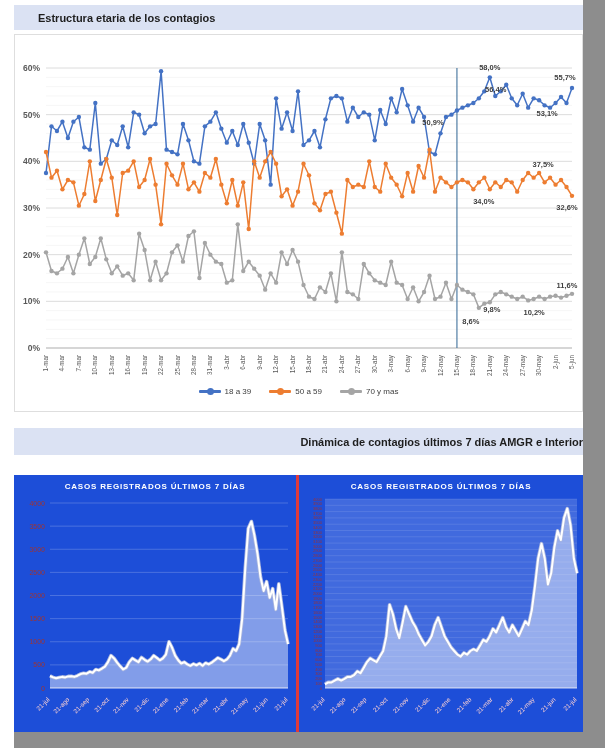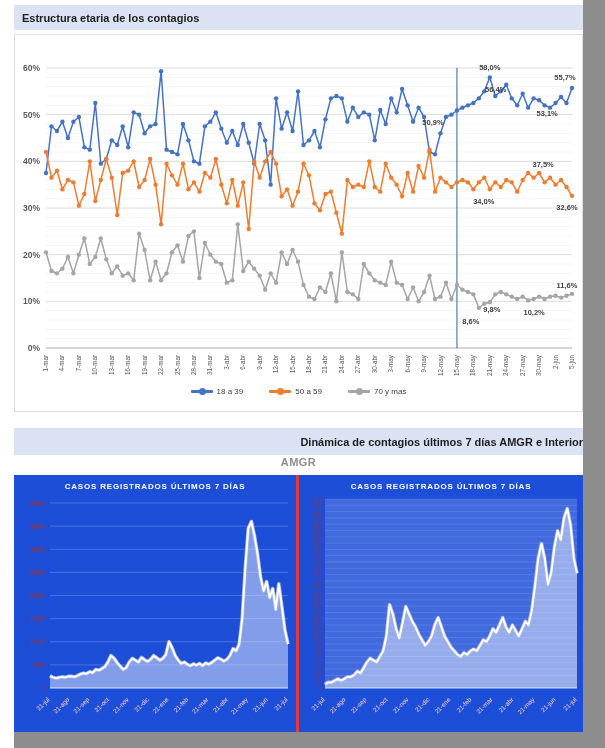--- a/index.html
+++ b/index.html
@@ -4,41 +4,41 @@
 <style>
   html,body{margin:0;padding:0;}
   body{
     width:605px;height:748px;position:relative;background:#ffffff;
     font-family:"Liberation Sans",sans-serif;overflow:hidden;
   }
   .right-strip{position:absolute;top:0;right:0;width:22px;height:748px;background:#8d8d8d;}
   .bottom-strip{position:absolute;left:14px;top:732px;width:569px;height:16px;background:#8d8d8d;}
   .section-header{
     position:absolute;left:14px;width:569px;height:25px;background:#dbe2f3;
-    display:flex;align-items:center;box-sizing:border-box;padding-left:8px;
+    display:flex;align-items:center;box-sizing:border-box;padding-left:24px;
   }
   .section-header .hdr-text{font-size:11px;font-weight:bold;color:#1e1e1e;}
   #hdr1{top:5px;}
   #hdr2{top:428px;height:27px;justify-content:flex-end;}
   .chart1-box{
     position:absolute;left:14px;top:34px;width:569px;height:378px;
     background:#ffffff;border:1px solid #dedede;box-sizing:border-box;
   }
   .col-titles{
     position:absolute;left:14px;top:456px;width:569px;height:18px;display:flex;
   }
   .col-titles .col{flex:1;text-align:center;font-size:11px;color:#8f8f8f;font-weight:bold;letter-spacing:.5px;}
   .red-row{position:absolute;left:14px;top:475px;width:569px;height:257px;display:flex;}
   .red-panel{background:#1d4ed8;position:relative;height:301px;text-align:center;}
   .red-panel.left{width:282px;}
   .red-divider{width:3px;height:257px;background:#e03a3a;}
   .red-panel.right{width:284px;}
   svg{display:block;}
   .legend-row{
-    position:absolute;left:0;right:0;top:352px;display:flex;justify-content:center;gap:26px;
+    position:absolute;left:0;right:0;top:352px;display:flex;justify-content:center;gap:18px;
   }
   .legend-item{display:flex;align-items:center;gap:4px;}
   .legend-marker{position:relative;width:22px;height:3px;border-radius:1px;}
   .legend-marker .dot{position:absolute;left:8px;top:-2px;width:7px;height:7px;border-radius:50%;}
   .legend-label{font-size:8px;color:#404040;}
 </style>
 </head>
 <body>
 
 <div>
@@ -457,21 +457,20 @@
           <span class="legend-label">70 y mas</span>
         </div>
       </div>
   </div>
 
   <div class="section-header" id="hdr2">
     <span class="hdr-text">Dinámica de contagios  últimos 7 días AMGR e Interior</span>
   </div>
 
   <div class="col-titles">
-    <div class="col">AMGR</div>
   </div>
 
   <div class="red-row">
     <div class="red-panel left">
       <svg id="chartA" width="282" height="257">
           <text x="141" y="14" text-anchor="middle" font-size="8" font-weight="bold" fill="#ffffff" letter-spacing="0.8">CASOS REGISTRADOS ÚLTIMOS 7 DÍAS</text>
           <line x1="36" y1="213" x2="274" y2="213" stroke="rgba(255,255,255,0.25)" stroke-width="0.8"></line>
           <text x="31" y="215.5" text-anchor="end" font-size="7" fill="#9e3434">0</text>
           <line x1="36" y1="189.875" x2="274" y2="189.875" stroke="rgba(255,255,255,0.25)" stroke-width="0.8"></line>
           <text x="31" y="192.375" text-anchor="end" font-size="7" fill="#9e3434">500</text>

